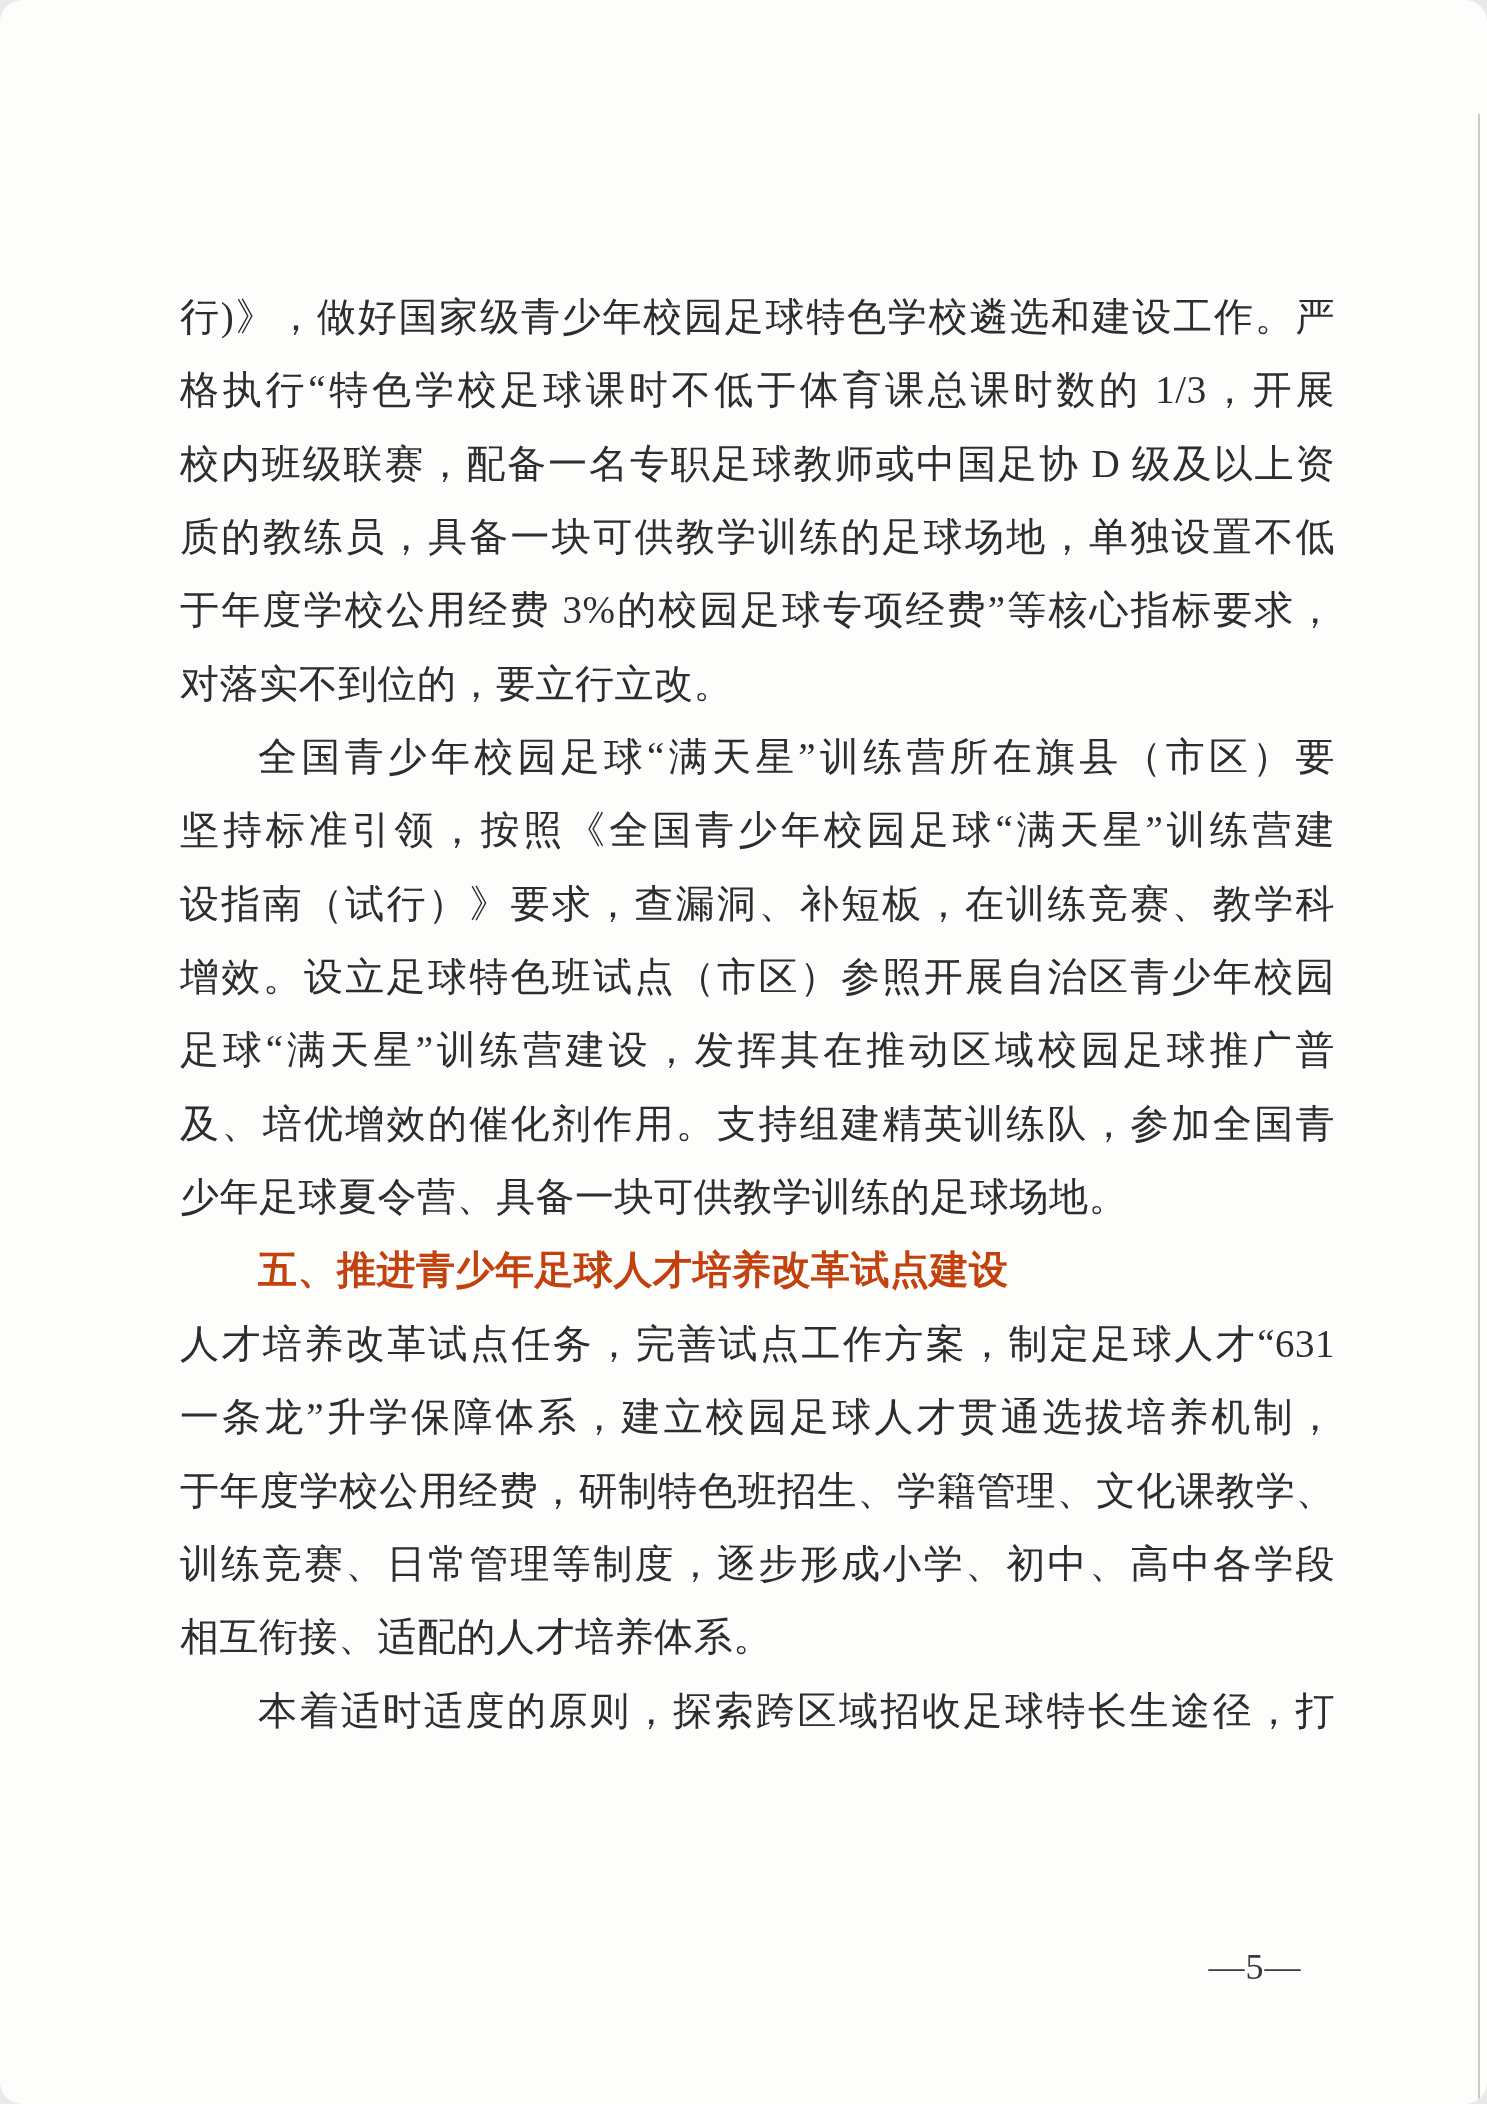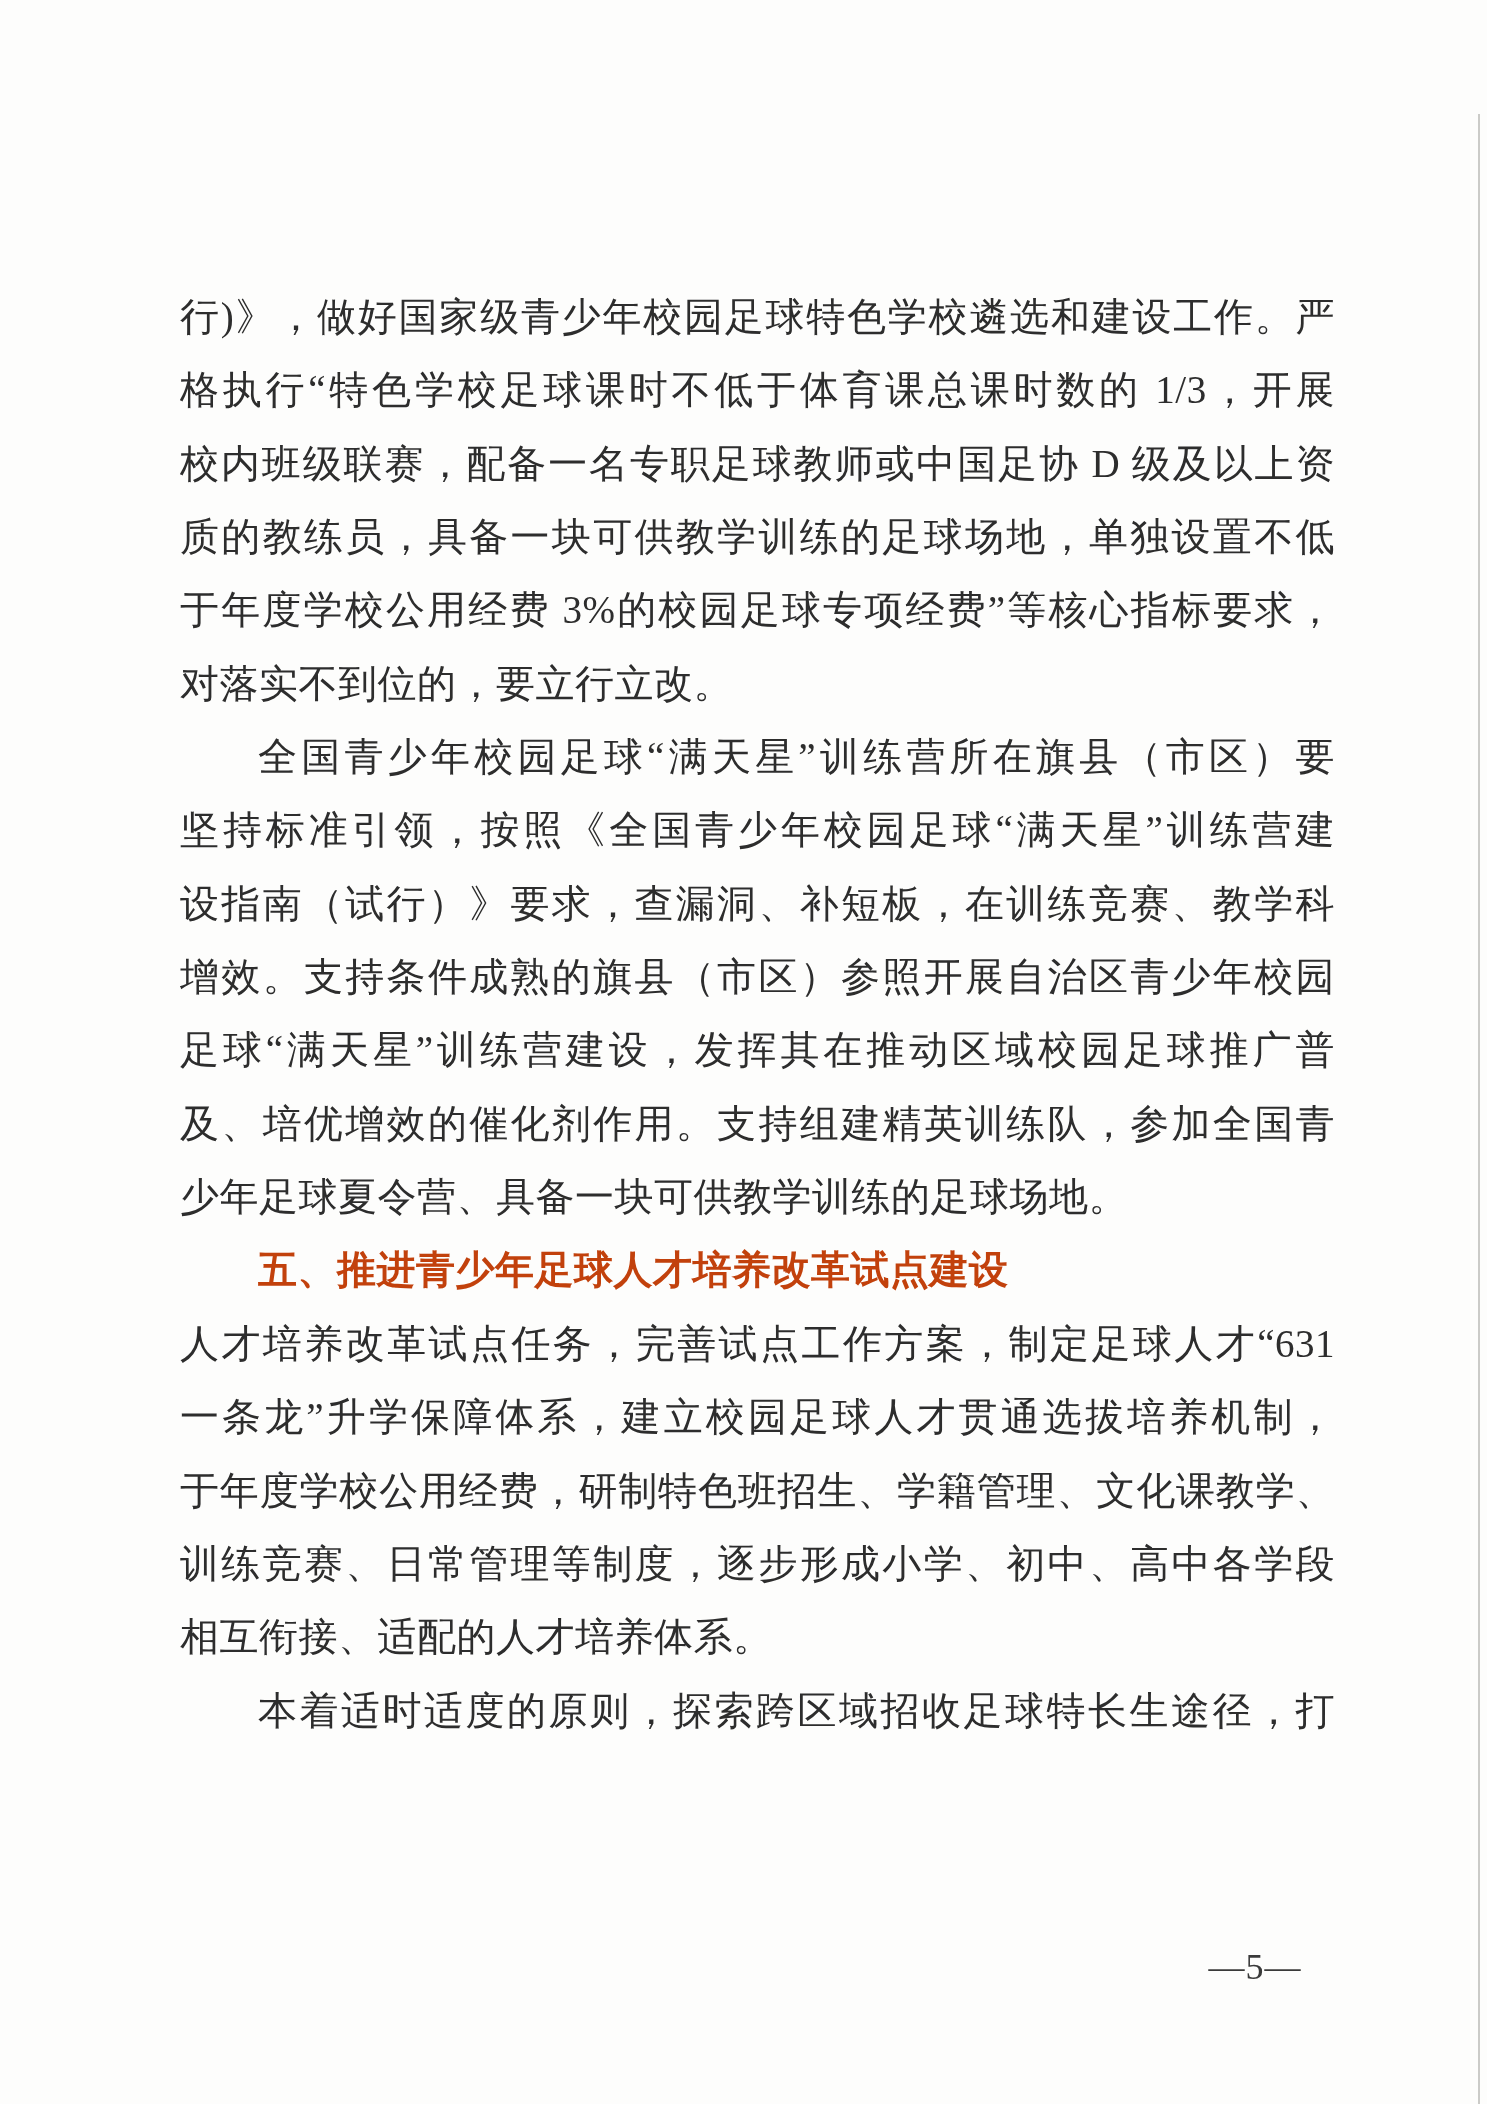--- a/index.html
+++ b/index.html
@@ -9,20 +9,21 @@
   }
   .page {
     position: relative;
     width: 1487px;
     height: 2104px;
     margin: 0 auto;
     background: #fdfdfc;
     overflow: hidden;
     font-family: "Liberation Serif", "DejaVu Serif", serif;
     color: #2d2d2d;
+    border-radius: 22px;
   }
   .doc-body {
     position: absolute;
     left: 180px;
     top: 280px;
     width: 1155px;
     font-size: 39px;
     line-height: 73.35px;
   }
   .line {
@@ -72,21 +73,21 @@
   <div class="doc-body">
     <div class="line">行)》，做好国家级青少年校园足球特色学校遴选和建设工作。严</div>
     <div class="line">格执行“特色学校足球课时不低于体育课总课时数的 1/3，开展</div>
     <div class="line">校内班级联赛，配备一名专职足球教师或中国足协 D 级及以上资</div>
     <div class="line">质的教练员，具备一块可供教学训练的足球场地，单独设置不低</div>
     <div class="line">于年度学校公用经费 3%的校园足球专项经费”等核心指标要求，</div>
     <div class="line short">对落实不到位的，要立行立改。</div>
     <div class="line indent">全国青少年校园足球“满天星”训练营所在旗县（市区）要</div>
     <div class="line">坚持标准引领，按照《全国青少年校园足球“满天星”训练营建</div>
     <div class="line">设指南（试行）》要求，查漏洞、补短板，在训练竞赛、教学科</div>
-    <div class="line">增效。支持条件成熟的旗县（市区）参照开展自治区青少年校园</div>
+    <div class="line">增效。设立足球特色班试点（市区）参照开展自治区青少年校园</div>
     <div class="line">足球“满天星”训练营建设，发挥其在推动区域校园足球推广普</div>
     <div class="line">及、培优增效的催化剂作用。支持组建精英训练队，参加全国青</div>
     <div class="line short">少年足球夏令营、具备一块可供教学训练的足球场地。</div>
     <div class="line short indent heading">五、推进青少年足球人才培养改革试点建设</div>
     <div class="line">人才培养改革试点任务，完善试点工作方案，制定足球人才“631</div>
     <div class="line">一条龙”升学保障体系，建立校园足球人才贯通选拔培养机制，</div>
     <div class="line">于年度学校公用经费，研制特色班招生、学籍管理、文化课教学、</div>
     <div class="line">训练竞赛、日常管理等制度，逐步形成小学、初中、高中各学段</div>
     <div class="line short">相互衔接、适配的人才培养体系。</div>
     <div class="line indent">本着适时适度的原则，探索跨区域招收足球特长生途径，打</div>

